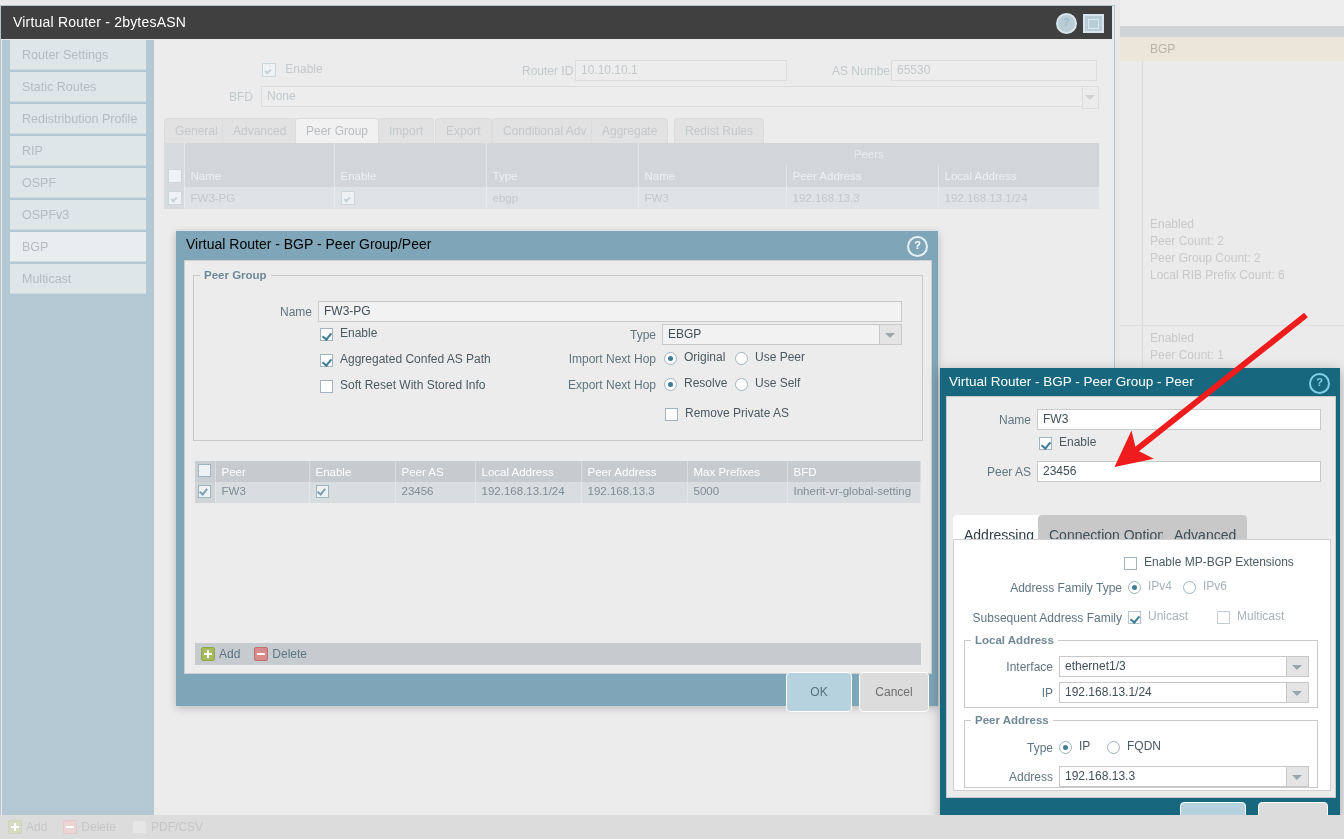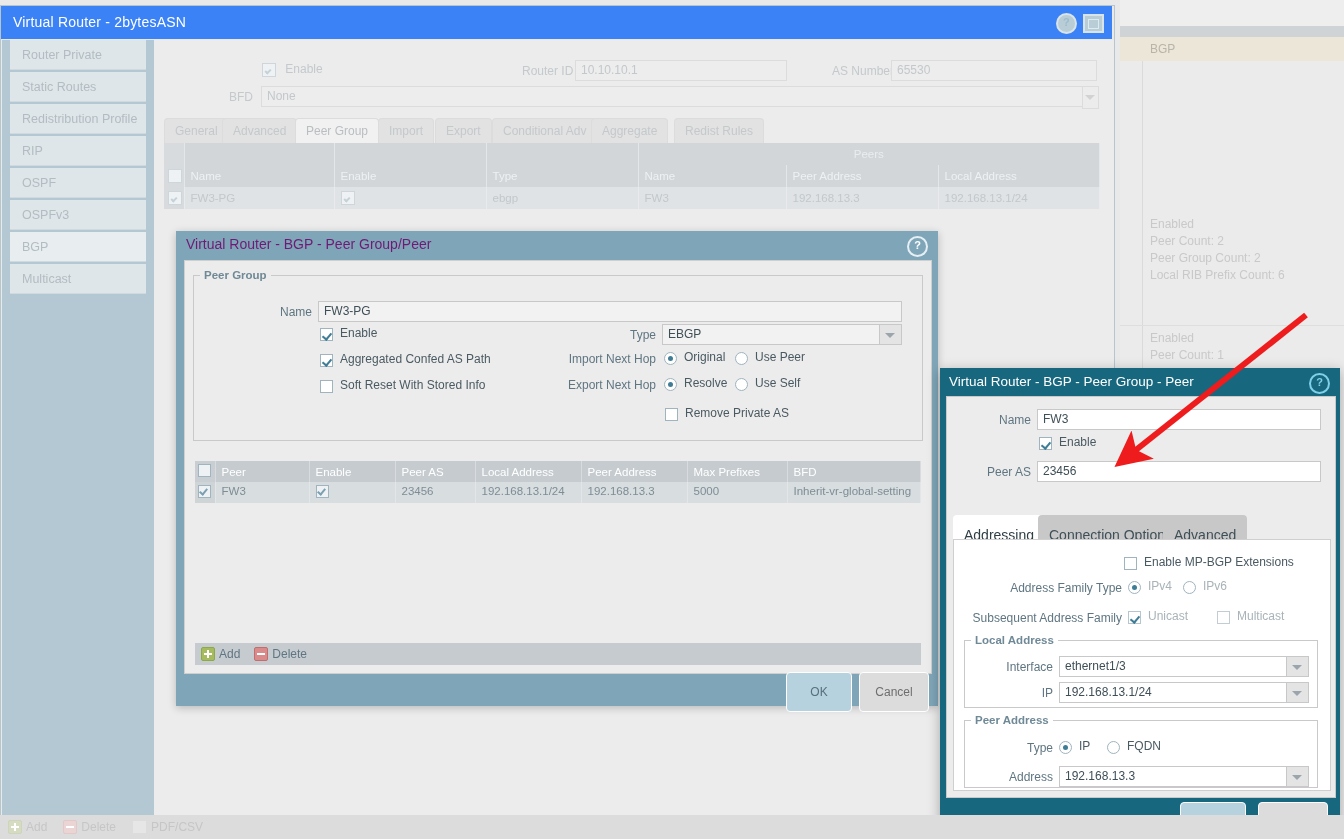--- a/index.html
+++ b/index.html
@@ -13,21 +13,21 @@
   #bg-right-panel .rp-topbar{position:absolute;left:0;top:0;width:224px;height:26px;background:#eeeeee;border-bottom:1px solid #d8d8d8;}
   #bg-right-panel .rp-subbar{position:absolute;left:0;top:26px;width:224px;height:11px;background:#cfd3d6;}
   #bg-right-panel .rp-colhead{position:absolute;left:0;top:37px;width:224px;height:24px;background:#ece6d9;color:#b9b3a8;
      font-size:12px;line-height:24px;padding-left:30px;box-sizing:border-box;}
   #bg-right-panel .rp-colsplit{position:absolute;left:22px;top:37px;width:1px;height:802px;background:#dadada;}
   #bg-right-panel .rp-block{position:absolute;left:30px;color:#c9c9c9;font-size:12px;line-height:17px;}
   #bg-right-panel .rp-sep{position:absolute;left:0;width:224px;height:1px;background:#dedede;}
 
   .win{position:absolute;left:0;top:5px;width:1113px;height:822px;background:#e9e9e9;
        border:1px solid #b6c6cf;box-shadow:0 0 0 0 transparent;}
-  .win-title{position:absolute;left:0;top:0;width:1111px;height:33px;background:#3b82f6;color:#fff;
+  .win-title{position:absolute;left:0;top:0;width:1111px;height:33px;background:#404040;color:#fff;
        font-size:14px;line-height:33px;padding-left:12px;box-sizing:border-box;letter-spacing:.2px;}
   .win-btns{position:absolute;right:8px;top:7px;display:flex;gap:6px;align-items:center;}
   .circ-help{width:17px;height:17px;border-radius:50%;border:2px solid #d8e4ea;color:#9dbbcb;
       font-size:11px;line-height:14px;text-align:center;font-weight:bold;background:#b9cdd7;}
   .sq-btn{width:17px;height:15px;border:2px solid #d8e4ea;background:#b9cdd7;position:relative;}
   .sq-btn:after{content:"";position:absolute;left:3px;top:3px;right:3px;bottom:2px;border:1px solid #dceaf1;}
 
   .sidebar{position:absolute;left:1px;top:34px;width:152px;height:787px;background:#b3c8d3;}
   .side-item{height:30px;margin:0 8px 2px 8px;background:#dfe6e9;color:#b2bcc2;font-size:12.5px;
       line-height:30px;padding-left:12px;box-sizing:border-box;border-bottom:1px solid #cfd9de;}
@@ -50,21 +50,21 @@
   .tbl{border-collapse:collapse;width:936px;font-size:11.5px;table-layout:fixed;}
   .tbl th{background:#d2d6d9;color:#eef1f3;font-weight:normal;text-align:left;padding:4px 6px;
      border-right:1px solid #e4e7e9;height:22px;box-sizing:border-box;}
   .tbl th.grp{text-align:center;color:#e9edef;}
   .tbl td{background:#dfe3e5;color:#c2c8cb;padding:4px 6px;border-right:1px solid #e8eaec;height:20px;box-sizing:border-box;}
   .tbl td.chkcell,.tbl th.chkcell{width:20px;padding:3px 4px;background:#d7dbde;}
 
   
   #dlg-pg{position:absolute;left:176px;top:231px;width:762px;height:475px;background:#7fa6b8;
      box-shadow:0 2px 8px rgba(0,0,0,.22);}
-  #dlg-pg .dtitle{height:27px;color:#701a75;font-size:14px;line-height:27px;padding-left:10px;box-sizing:border-box;}
+  #dlg-pg .dtitle{height:27px;color:#000000;font-size:14px;line-height:27px;padding-left:10px;box-sizing:border-box;}
   #dlg-pg .dhelp{position:absolute;right:10px;top:5px;width:17px;height:17px;border-radius:50%;
      border:2px solid #e6eff3;color:#fff;font-size:11px;font-weight:bold;line-height:15px;text-align:center;}
   #dlg-pg .dbody{position:absolute;left:8px;top:29px;width:746px;height:412px;background:#ececec;border:1px solid #cfcfcf;}
   #dlg-pg .dfoot{position:absolute;left:8px;top:441px;width:746px;height:26px;}
 
   fieldset.fs{border:1px solid #c9c9c9;margin:0;padding:0;position:absolute;}
   fieldset.fs > legend{font-size:11.5px;font-weight:bold;color:#6f8996;padding:0 4px;margin-left:6px;}
   .flabel{position:absolute;text-align:right;font-size:12px;color:#5f7682;}
   .finput{position:absolute;background:#f2f2f2;border:1px solid #c8c8c8;height:21px;box-sizing:border-box;
      font-size:12px;line-height:19px;padding:0 5px;color:#3f4f57;}
@@ -155,21 +155,21 @@
 <div class="win">
   <div class="win-title">
     <span>Virtual Router - 2bytesASN</span>
     <span class="win-btns">
       <span class="circ-help">?</span>
       <span class="sq-btn"></span>
     </span>
   </div>
 
   <div class="sidebar">
-    <div class="side-item">Router Private</div>
+    <div class="side-item">Router Settings</div>
     <div class="side-item">Static Routes</div>
     <div class="side-item">Redistribution Profile</div>
     <div class="side-item">RIP</div>
     <div class="side-item">OSPF</div>
     <div class="side-item">OSPFv3</div>
     <div class="side-item sel">BGP</div>
     <div class="side-item">Multicast</div>
   </div>
 
   <div class="content">

